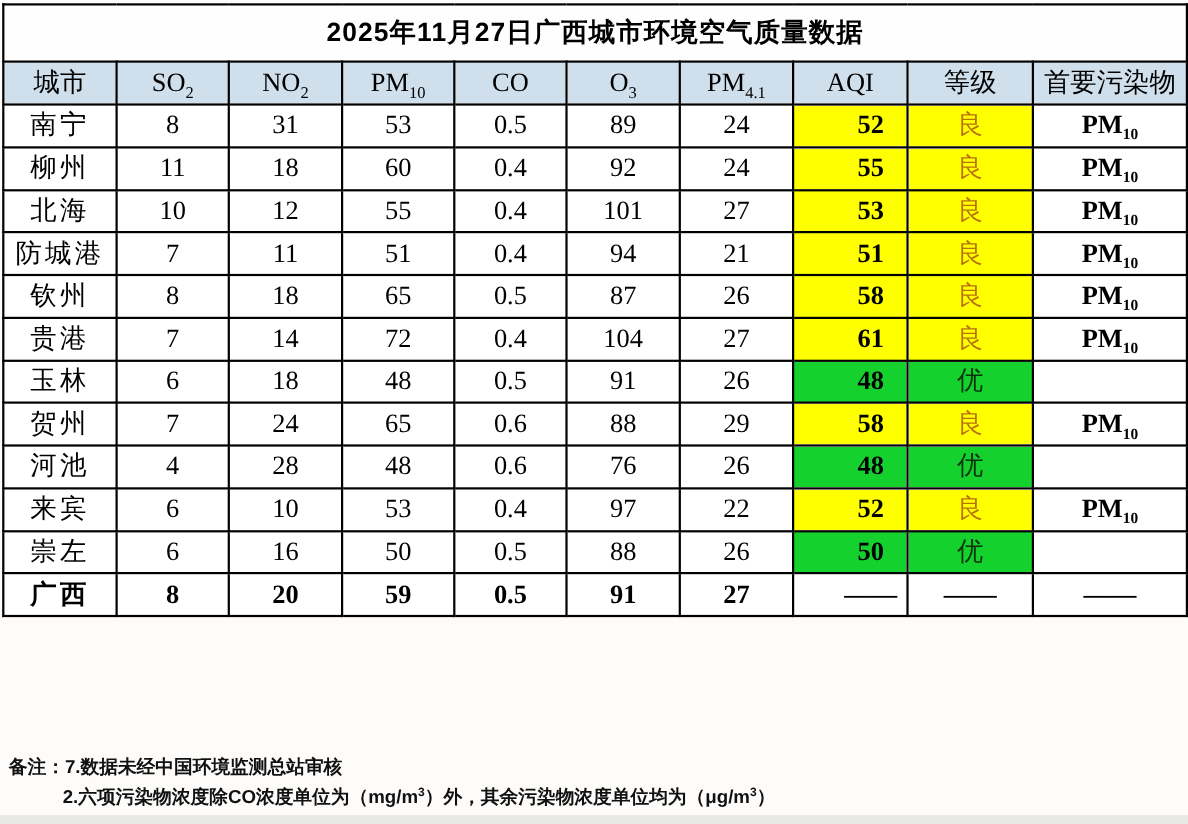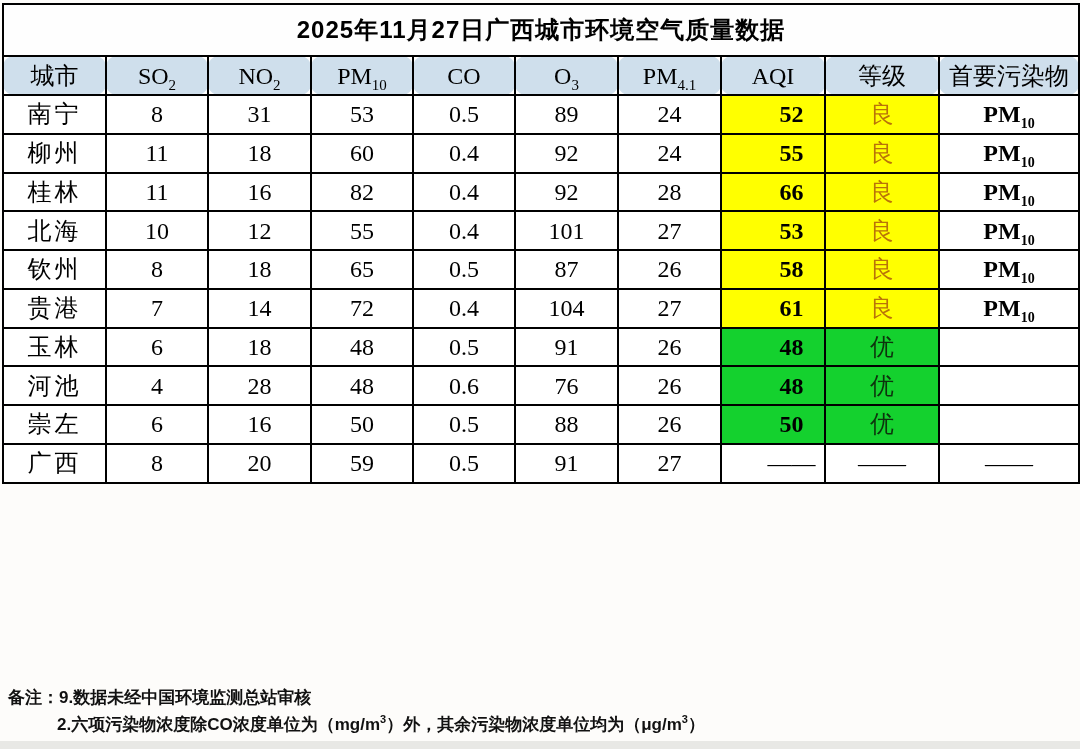--- a/index.html
+++ b/index.html
@@ -20,34 +20,34 @@
   table.aqi th,table.aqi td{
     border:2px solid #000;text-align:center;vertical-align:middle;
     font-size:24px;line-height:1;overflow:hidden;white-space:nowrap;
   }
   td.title-cell{
     height:52px;background:#fefefe;
     font-family:"Liberation Sans","DejaVu Sans",sans-serif;
     font-weight:bold;font-size:31px;letter-spacing:1px;
   }
   tr.header-row th{
-    height:39px;background:var(--header-bg);font-weight:normal;border-radius:11px;
+    height:39px;background:var(--header-bg);font-weight:normal;
   }
   tr.data-row td{height:38.75px;}
   tr.data-row td.city-cell{letter-spacing:3px;}
   sub{font-size:15px;line-height:0;}
   sup{font-size:11px;line-height:0;vertical-align:super;}
   td.aqi-cell{font-weight:bold;padding-left:37px;}
   td.bg-liang{background:var(--yellow);}
   td.bg-you{background:var(--green);}
   td.grade-cell.liang{color:var(--liang-text);letter-spacing:0;}
   td.grade-cell.you{color:var(--you-text);letter-spacing:0;}
   td.primary-cell{font-weight:bold;font-size:23px;}
   td.primary-cell sub{font-size:14px;font-weight:bold;}
-  tr.bold-row td{font-weight:normal;text-align:center;}
+  tr.bold-row td{font-weight:bold;text-align:center;}
   .notes{
     position:absolute;left:8px;top:684px;width:1064px;
     font-family:"Liberation Sans","DejaVu Sans",sans-serif;
     font-weight:bold;font-size:17px;color:#111;line-height:27px;
   }
   .note-line{white-space:nowrap;}
   .note-line.indent{padding-left:49px;}
   .bottom-strip{
     position:absolute;left:0;bottom:0;width:1080px;height:8px;background:#e8e8e5;
   }
@@ -106,44 +106,44 @@
           <td>18</td>
           <td>60</td>
           <td>0.4</td>
           <td>92</td>
           <td>24</td>
           <td class="aqi-cell bg-liang">55</td>
           <td class="grade-cell liang bg-liang">良</td>
           <td class="primary-cell">PM<sub>10</sub></td>
         </tr>
         <tr class="data-row">
-          <td class="city-cell">桂林</td>
-          <td>11</td>
-          <td>16</td>
-          <td>82</td>
-          <td>0.4</td>
-          <td>92</td>
-          <td>28</td>
-          <td class="aqi-cell bg-liang">66</td>
-          <td class="grade-cell liang bg-liang">良</td>
-          <td class="primary-cell">PM<sub>10</sub></td>
-        </tr>
-        <tr class="data-row">
           <td class="city-cell">北海</td>
           <td>10</td>
           <td>12</td>
           <td>55</td>
           <td>0.4</td>
           <td>101</td>
           <td>27</td>
           <td class="aqi-cell bg-liang">53</td>
           <td class="grade-cell liang bg-liang">良</td>
           <td class="primary-cell">PM<sub>10</sub></td>
         </tr>
         <tr class="data-row">
+          <td class="city-cell">防城港</td>
+          <td>7</td>
+          <td>11</td>
+          <td>51</td>
+          <td>0.4</td>
+          <td>94</td>
+          <td>21</td>
+          <td class="aqi-cell bg-liang">51</td>
+          <td class="grade-cell liang bg-liang">良</td>
+          <td class="primary-cell">PM<sub>10</sub></td>
+        </tr>
+        <tr class="data-row">
           <td class="city-cell">钦州</td>
           <td>8</td>
           <td>18</td>
           <td>65</td>
           <td>0.5</td>
           <td>87</td>
           <td>26</td>
           <td class="aqi-cell bg-liang">58</td>
           <td class="grade-cell liang bg-liang">良</td>
           <td class="primary-cell">PM<sub>10</sub></td>
@@ -164,34 +164,58 @@
           <td class="city-cell">玉林</td>
           <td>6</td>
           <td>18</td>
           <td>48</td>
           <td>0.5</td>
           <td>91</td>
           <td>26</td>
           <td class="aqi-cell bg-you">48</td>
           <td class="grade-cell you bg-you">优</td>
           <td class="primary-cell"></td>
+        </tr>
+        <tr class="data-row">
+          <td class="city-cell">贺州</td>
+          <td>7</td>
+          <td>24</td>
+          <td>65</td>
+          <td>0.6</td>
+          <td>88</td>
+          <td>29</td>
+          <td class="aqi-cell bg-liang">58</td>
+          <td class="grade-cell liang bg-liang">良</td>
+          <td class="primary-cell">PM<sub>10</sub></td>
         </tr>
         <tr class="data-row">
           <td class="city-cell">河池</td>
           <td>4</td>
           <td>28</td>
           <td>48</td>
           <td>0.6</td>
           <td>76</td>
           <td>26</td>
           <td class="aqi-cell bg-you">48</td>
           <td class="grade-cell you bg-you">优</td>
           <td class="primary-cell"></td>
         </tr>
         <tr class="data-row">
+          <td class="city-cell">来宾</td>
+          <td>6</td>
+          <td>10</td>
+          <td>53</td>
+          <td>0.4</td>
+          <td>97</td>
+          <td>22</td>
+          <td class="aqi-cell bg-liang">52</td>
+          <td class="grade-cell liang bg-liang">良</td>
+          <td class="primary-cell">PM<sub>10</sub></td>
+        </tr>
+        <tr class="data-row">
           <td class="city-cell">崇左</td>
           <td>6</td>
           <td>16</td>
           <td>50</td>
           <td>0.5</td>
           <td>88</td>
           <td>26</td>
           <td class="aqi-cell bg-you">50</td>
           <td class="grade-cell you bg-you">优</td>
           <td class="primary-cell"></td>
@@ -205,18 +229,18 @@
           <td>91</td>
           <td>27</td>
           <td class="aqi-cell">——</td>
           <td class="grade-cell">——</td>
           <td class="primary-cell">——</td>
         </tr>
       </tbody>
   </table>
 
   <div class="notes">
-      <div class="note-line">备注：9.数据未经中国环境监测总站审核</div>
+      <div class="note-line">备注：7.数据未经中国环境监测总站审核</div>
       <div class="note-line indent">2.六项污染物浓度除CO浓度单位为（mg/m<sup>3</sup>）外，其余污染物浓度单位均为（μg/m<sup>3</sup>）</div>
     </div>
 
   <div class="bottom-strip"></div>
 </div>
 
 </body></html>

